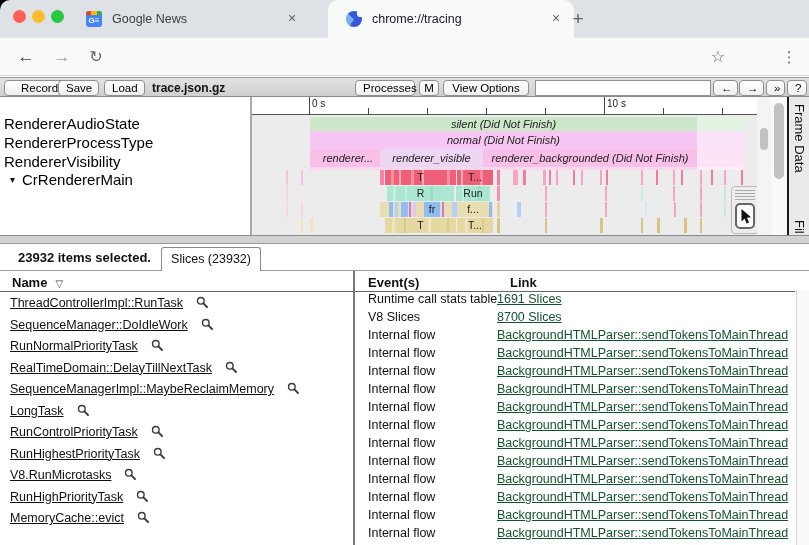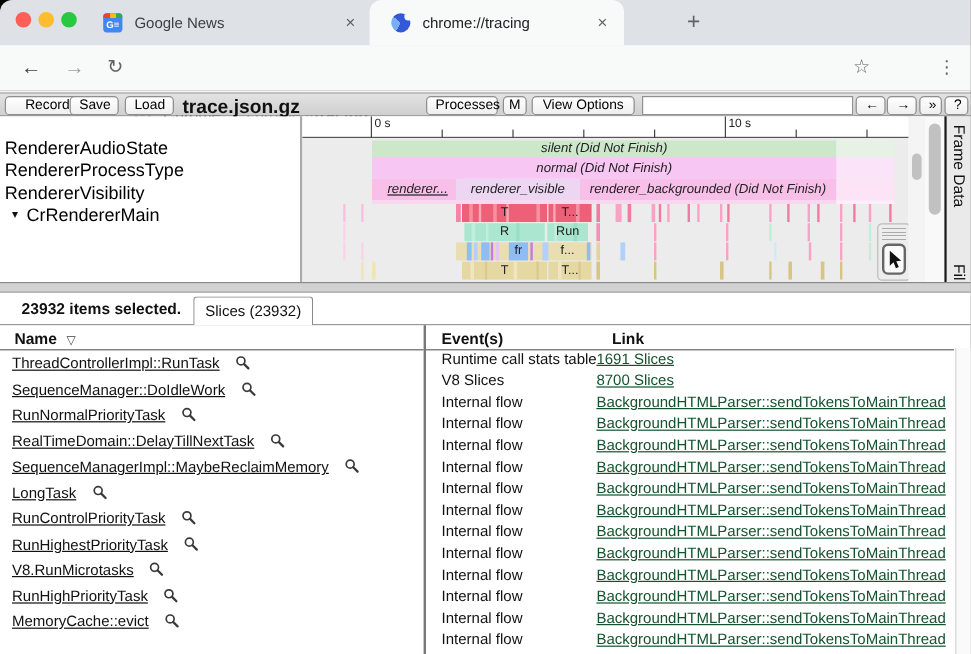--- a/index.html
+++ b/index.html
@@ -7,21 +7,21 @@
   body { font-family:"Liberation Sans", sans-serif; background:#000; }
   #app { position:relative; width:809px; height:545px; overflow:hidden; background:#fff; }
 
   
   .corner-black { position:absolute; left:0; top:0; width:18px; height:18px; background:#000; }
   .tabbar { position:absolute; left:0; top:0; width:809px; height:38px; background:#dee1e6;
             border-top-left-radius:10px; }
   .traffic { position:absolute; top:10px; width:13px; height:13px; border-radius:50%; }
   .tab { position:absolute; top:0; height:38px; display:flex; align-items:center; font-size:12.5px; color:#3c4043; }
   .tab.inactive { left:72px; width:238px; padding-left:14px; }
-  .tab.active { left:308px; width:212px; background:#f8f9f9; border-radius:10px 10px 0 0; padding-left:18px; color:#202124; }
+  .tab.active { left:328px; width:246px; background:#f8f9f9; border-radius:10px 10px 0 0; padding-left:18px; color:#202124; }
   .tab .title { margin-left:10px; flex:1; white-space:nowrap; overflow:hidden; }
   .tab-close { width:16px; height:16px; line-height:15px; text-align:center; font-size:14px; color:#5f6368; margin-right:10px; }
   .favicon-news { width:16px; height:16px; border-radius:3px; background:#4285f4; position:relative; overflow:hidden; flex:none; }
   .favicon-news .stripes { position:absolute; left:0; top:0; width:16px; height:4px;
      background:linear-gradient(90deg,#ea4335 0 34%,#fbbc04 34% 67%,#34a853 67% 100%); }
   .favicon-news .glyph { position:absolute; left:0; top:4px; width:16px; height:12px; color:#fff; font-size:8px; font-weight:bold; line-height:12px; text-align:center; letter-spacing:0; }
   .favicon-trace { width:16px; height:16px; border-radius:50%; flex:none;
      background:conic-gradient(from 210deg,#7aaef2 0 100deg,#3559d6 100deg 360deg); position:relative; }
   .favicon-trace::after{ content:""; position:absolute; right:0px; top:1px; width:5px; height:5px; background:#f8f9f9; border-radius:0 50% 0 60%; }
   .newtab { position:absolute; left:566px; top:7px; width:24px; height:24px; text-align:center; line-height:23px; font-size:19px; color:#5f6368; }
@@ -35,21 +35,21 @@
   .omni-div { color:#b9bcc0; margin:0 9px; font-size:14px; }
   .omni-scheme { color:#5f6368; }
   .omni-path { color:#202124; font-weight:bold; }
   .avatar-svg { position:absolute; left:744px; top:44px; }
 
   
   .trace-toolbar { position:absolute; left:0; top:77px; width:809px; height:20px; background:linear-gradient(#e3e3e3,#cfcfcf);
                    border-top:1px solid #9a9a9a; border-bottom:1px solid #8a8a8a; }
   .tbtn { position:absolute; top:2px; height:16px; border:1px solid #8f8f8f; border-radius:4px;
           background:linear-gradient(#ffffff,#efefef); font-size:11.5px; color:#000; text-align:center; line-height:14px; padding:0 7px; }
-  .filename { position:absolute; left:152px; top:3px; font-size:16px; font-weight:bold; color:#111; }
+  .filename { position:absolute; left:152px; top:3px; font-size:12px; font-weight:bold; color:#111; }
   .searchbox { position:absolute; left:535px; top:2px; width:176px; height:16px; border:1px solid #919191; background:#fff; font-size:11px; padding:0 3px; }
 
   
   .tl-left { position:absolute; left:0; top:97px; width:250px; height:138px; background:#fff; }
   .track-label { font-size:15px; color:#000; line-height:19px; padding-left:4px; white-space:nowrap; }
   .thread-row { position:absolute; left:0; top:74px; font-size:15px; color:#000; }
   .thread-row .tri { display:inline-block; font-size:10px; vertical-align:2px; margin:0 7px 0 10px; color:#111; }
   .tl-divider { position:absolute; left:250px; top:97px; width:2px; height:138px; background:#aaa; }
   .tl-canvas { position:absolute; left:252px; top:97px; width:505px; height:138px; background:#ececec; }
   .ruler { position:absolute; left:252px; top:97px; width:519px; height:18px; background:#fff; border-bottom:1px solid #555; }
@@ -185,21 +185,21 @@
       <div class="tick minor" style="left: 368px;"></div>
       <div class="tick minor" style="left: 427px;"></div>
       <div class="tick minor" style="left: 486px;"></div>
       <div class="tick minor" style="left: 545px;"></div>
       <div class="tick minor" style="left: 663px;"></div>
       <div class="tick minor" style="left: 722px;"></div>
       <div class="strip-seg" style="left: 310px; top: 117px; width: 387px; height: 14px; line-height: 14px; background: rgb(205, 231, 203); pointer-events: auto;">silent (Did Not Finish)</div>
       <div class="strip-seg" style="left: 697px; top: 117px; width: 48px; height: 14px; line-height: 14px; background: rgb(230, 243, 228); pointer-events: auto;"></div>
       <div class="strip-seg" style="left: 310px; top: 131px; width: 387px; height: 18px; line-height: 18px; background: rgb(247, 198, 242); pointer-events: auto;">normal (Did Not Finish)</div>
       <div class="strip-seg" style="left: 697px; top: 131px; width: 48px; height: 18px; line-height: 18px; background: rgb(251, 228, 249); pointer-events: auto;"></div>
-      <div class="strip-seg" style="left: 310px; top: 149px; width: 76px; height: 18px; line-height: 18px; background: rgb(248, 192, 233); pointer-events: auto; text-decoration: underline;">renderer...</div>
+      <div class="strip-seg" style="left: 310px; top: 149px; width: 76px; height: 18px; line-height: 18px; background: rgb(248, 192, 233); pointer-events: auto;">renderer...</div>
       <div class="strip-seg" style="left: 380px; top: 149px; width: 103px; height: 18px; line-height: 18px; background: rgb(236, 214, 242); pointer-events: auto;">renderer_visible</div>
       <div class="strip-seg" style="left: 483px; top: 149px; width: 214px; height: 18px; line-height: 18px; background: rgb(248, 192, 233); pointer-events: auto;">renderer_backgrounded (Did Not Finish)</div>
       <div class="strip-seg" style="left: 697px; top: 149px; width: 48px; height: 18px; line-height: 18px; background: rgb(252, 228, 246); pointer-events: auto;"></div>
       <div class="strip-seg" style="left: 310px; top: 167px; width: 387px; height: 3px; line-height: 3px; background: rgb(248, 215, 239); pointer-events: auto;"></div>
       <div class="strip-seg" style="left: 697px; top: 167px; width: 48px; height: 3px; line-height: 3px; background: rgb(253, 238, 250); pointer-events: auto;"></div>
       <div class="slice-seg" style="left: 286px; top: 170px; width: 2px; height: 15px; background: rgb(248, 191, 224); pointer-events: auto;"></div>
       <div class="slice-seg" style="left: 301px; top: 170px; width: 2px; height: 15px; background: rgb(248, 191, 224); pointer-events: auto;"></div>
       <div class="slice-seg" style="left: 380px; top: 170px; width: 4px; height: 15px; background: rgb(245, 132, 168); pointer-events: auto;"></div>
       <div class="slice-seg" style="left: 385px; top: 170px; width: 71px; height: 15px; background: rgb(238, 95, 120); pointer-events: auto;"></div>
       <div class="slice-seg" style="left: 457px; top: 170px; width: 36px; height: 15px; background: rgb(238, 95, 120); pointer-events: auto;"></div>

